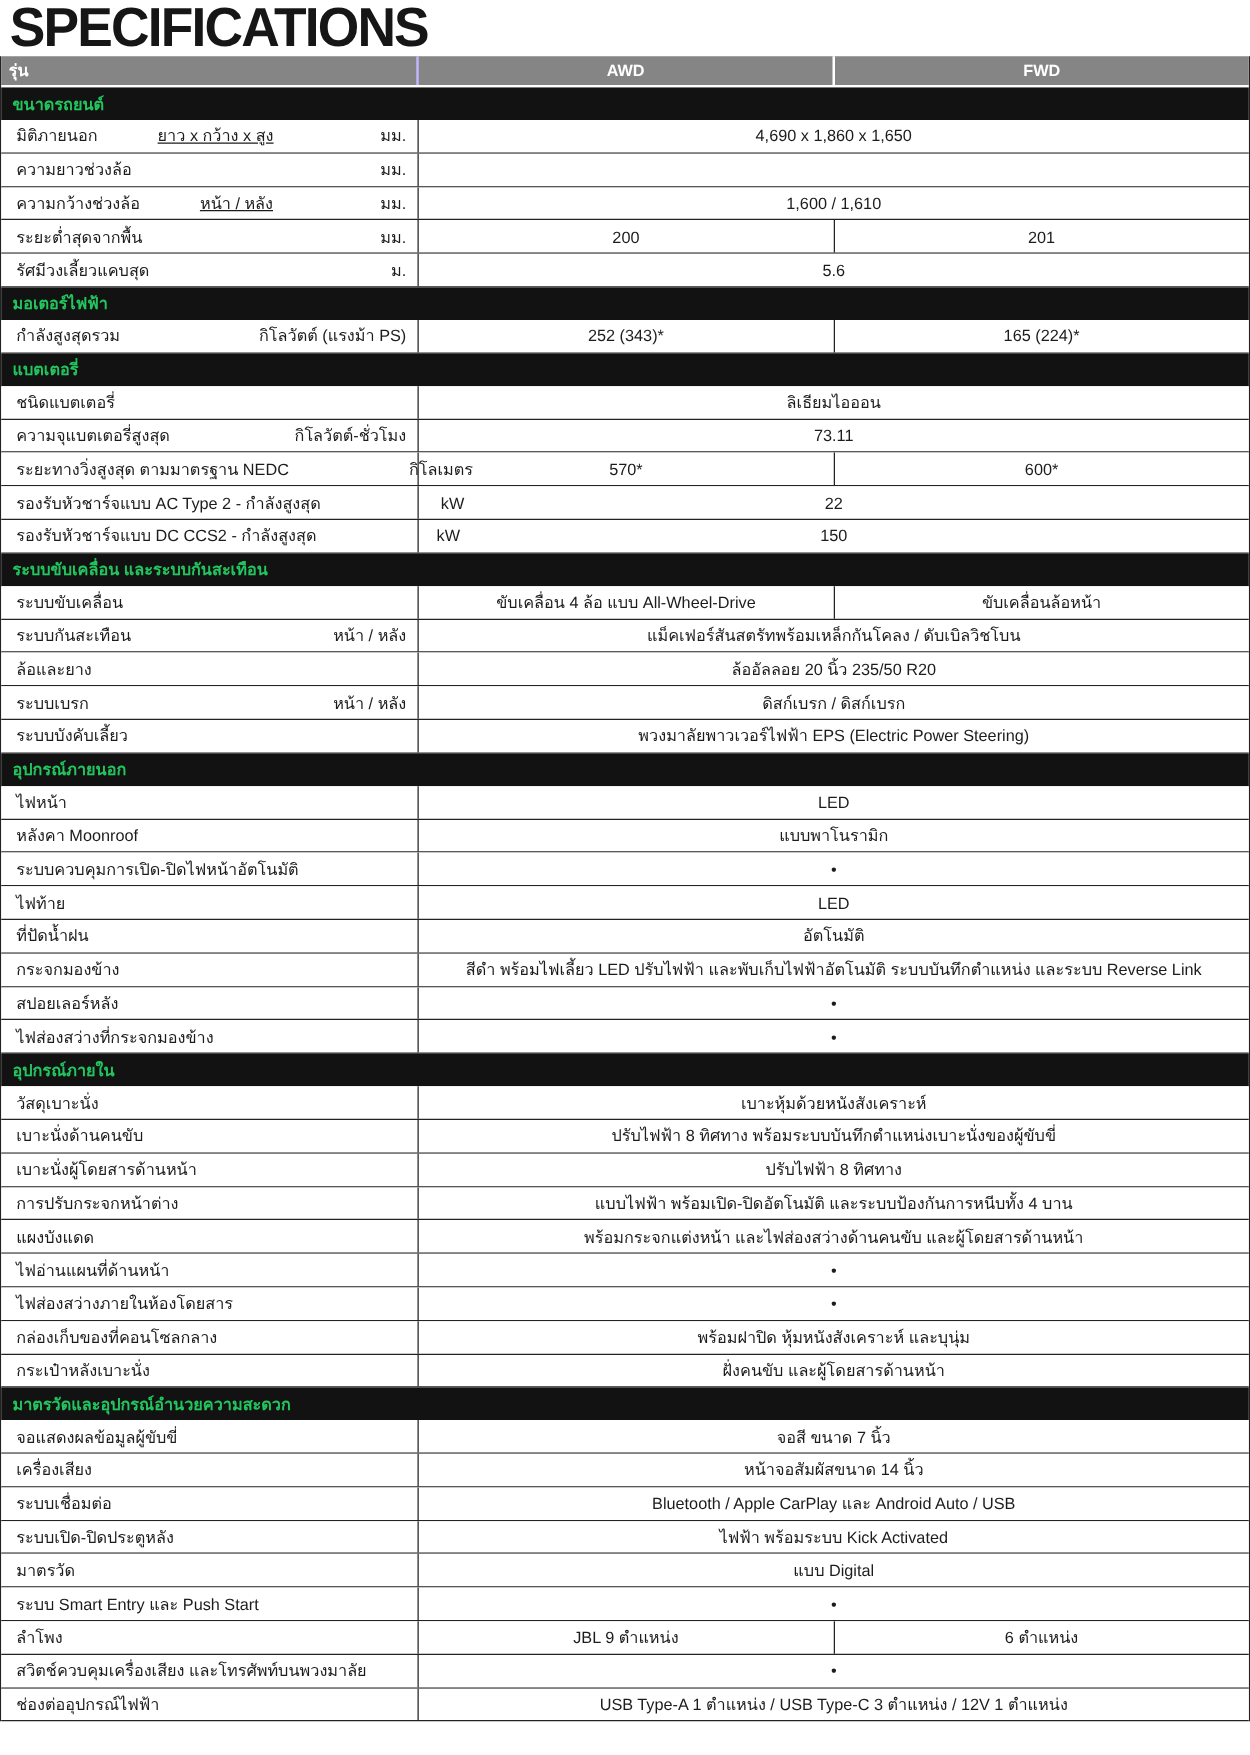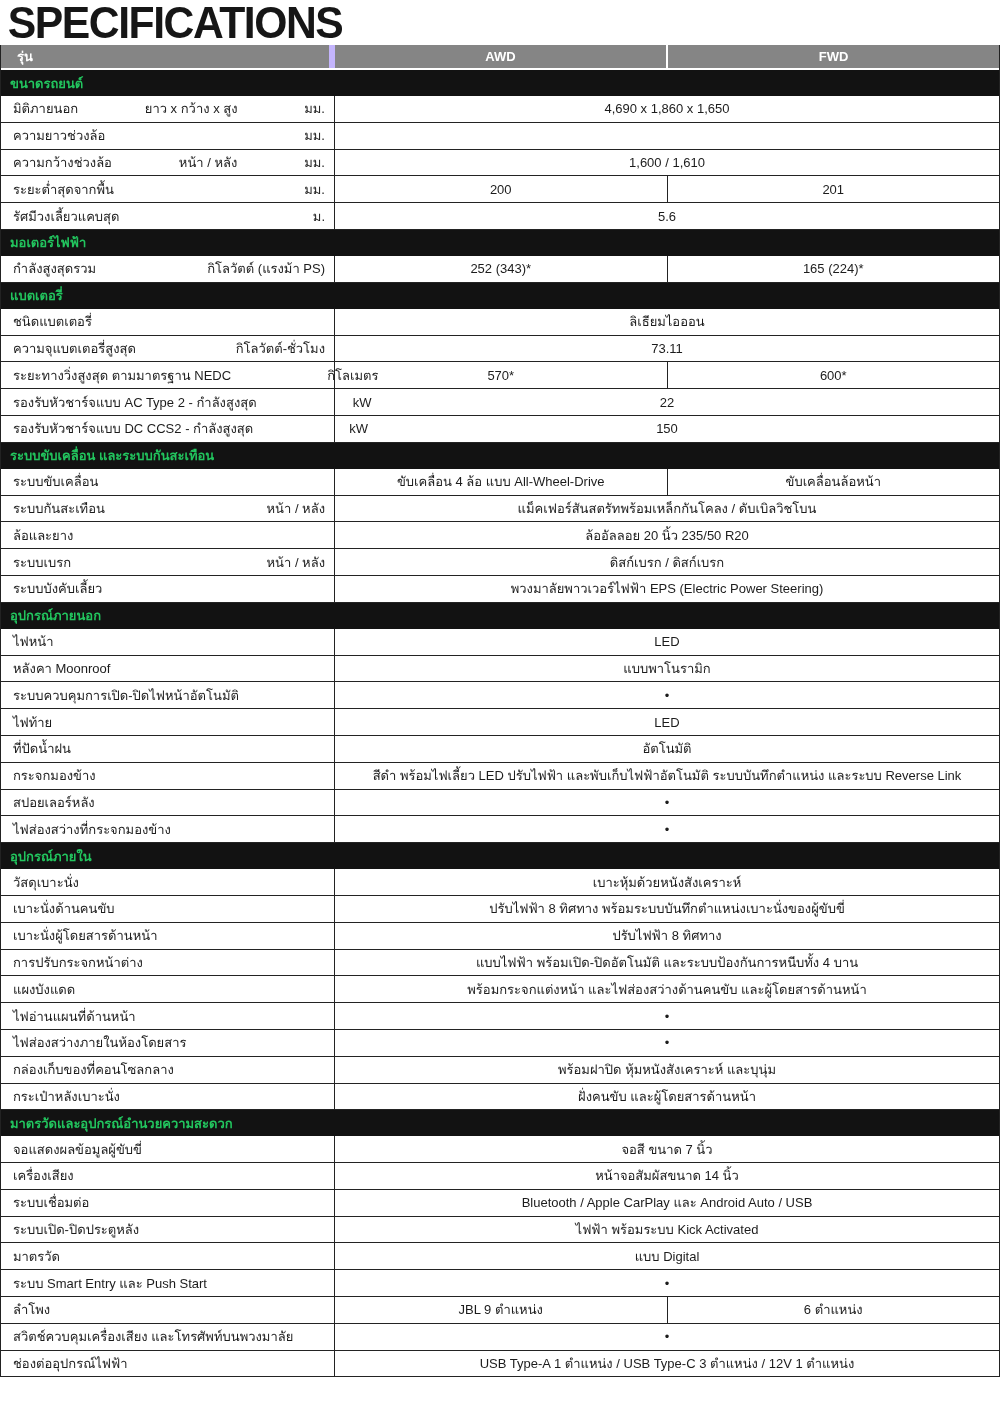--- a/index.html
+++ b/index.html
@@ -14,41 +14,41 @@
     transform:scaleX(0.97);transform-origin:left center;white-space:nowrap;
   }
   .spec-table{
     border-left:1.4px solid #222;border-right:1.4px solid #222;box-sizing:border-box;
   }
   
   .model-header{
     display:flex;height:25px;background:#858585;color:#fff;font-weight:bold;
     font-size:13px;box-sizing:border-box;border-bottom:2px solid #fff;
   }
-  .mh-label{width:334px;display:flex;align-items:center;padding-left:16px;
-    border-right:6px solid #c4b5fd;box-sizing:border-box;}
+  .mh-label{width:334px;display:flex;align-items:center;padding-left:6px;
+    border-right:2px solid #c4b5fd;box-sizing:border-box;}
   .mh-col{flex:1;display:flex;align-items:center;justify-content:center;
     border-right:2px solid #fff;box-sizing:border-box;}
   .mh-col.last{border-right:none;}
   
   .section-header{
     height:26px;background:#121212;color:#22c55e;font-weight:bold;font-size:13px;
     display:flex;align-items:center;padding-left:9px;box-sizing:border-box;
   }
   
   .spec-row{
     display:flex;height:26.8px;border-bottom:1.4px solid #232323;
     box-sizing:border-box;font-size:13px;background:#fff;
   }
   .cell-label{
     width:334px;display:flex;align-items:center;padding:0 9px 0 12px;
     border-right:1.4px solid #232323;box-sizing:border-box;gap:44px;
   }
   .lbl{white-space:nowrap;}
-  .qual{flex:1;text-align:center;padding:0 4px;}
+  .qual{flex:1;text-align:left;padding:0 4px;text-decoration:underline;}
   .unit{text-align:right;white-space:nowrap;}
   .cell-values{flex:1;display:flex;min-width:0;}
   .val{flex:1;display:flex;align-items:center;justify-content:center;
     text-align:center;padding:0 6px;min-width:0;box-sizing:border-box;}
   .val + .val{border-left:1.4px solid #232323;}
 </style>
 </head>
 <body>
 
 <div class="page">

